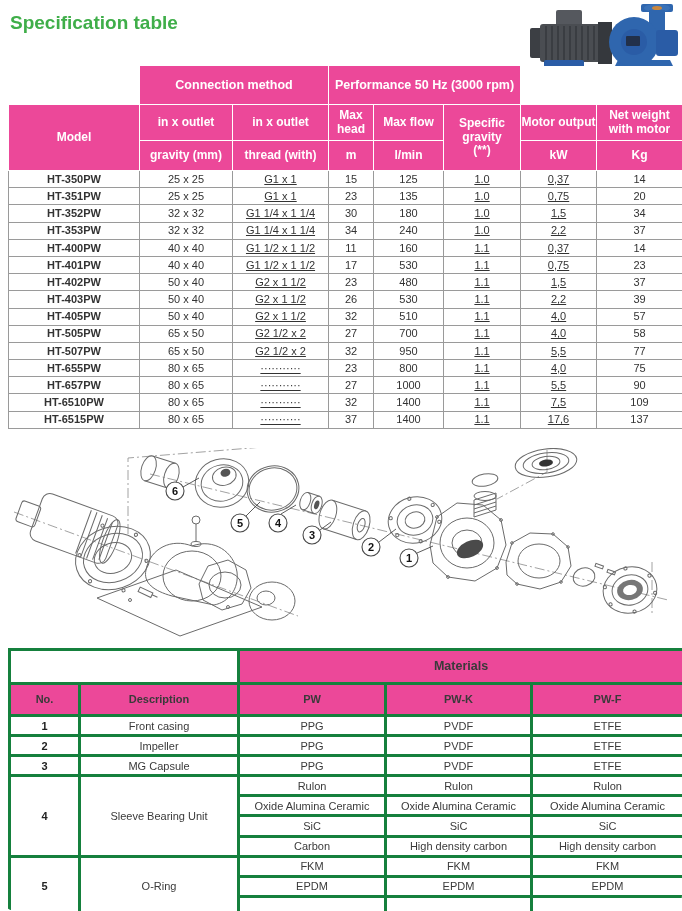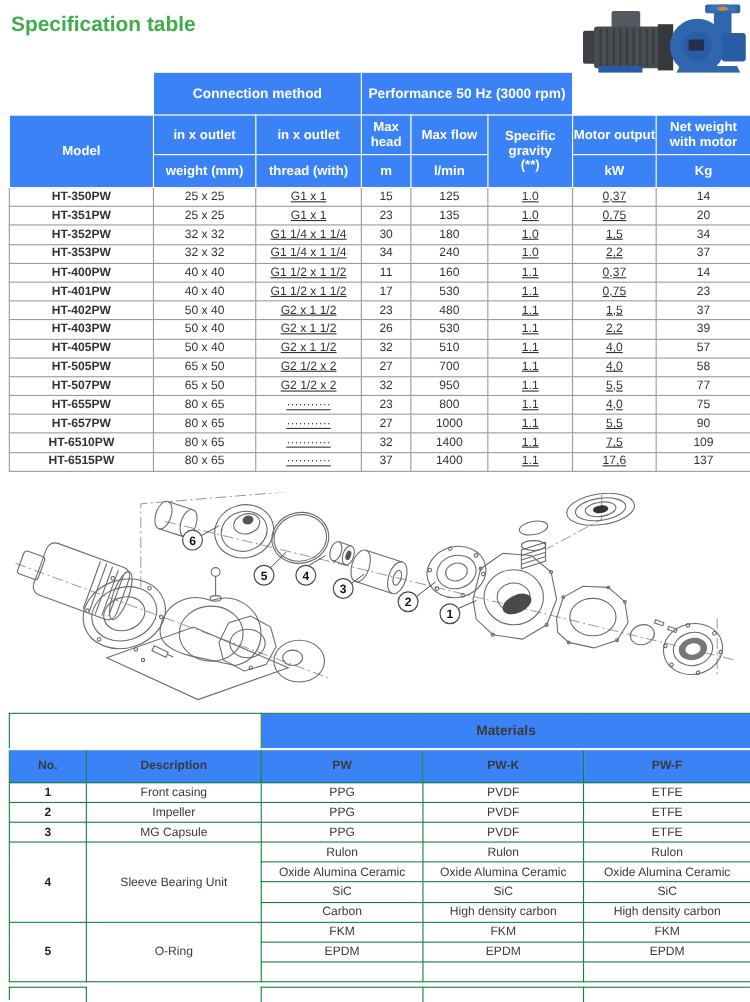--- a/index.html
+++ b/index.html
@@ -5,34 +5,34 @@
   html,body{margin:0;padding:0;background:#fff;}
   .page{position:relative;width:682px;height:911px;background:#fff;overflow:hidden;
         font-family:"Liberation Sans",sans-serif;border-radius:16px;}
   .title{position:absolute;left:10px;top:12px;font-size:19px;font-weight:bold;color:#3fae49;}
 
   
   table{border-collapse:collapse;table-layout:fixed;}
   .spec{position:absolute;left:8px;top:65px;width:674px;}
   .spec td{font-size:11px;text-align:center;vertical-align:middle;padding:0;
            color:#333;border:1px solid #9a9a9a;height:16.2px;line-height:1.15;}
-  td.g{background:#3b82f6;color:#fff;font-weight:bold;border:1px solid #fff;font-size:12px;}
+  td.g{background:#ec4899;color:#fff;font-weight:bold;border:1px solid #fff;font-size:12px;}
   .spec tr.h1 td{height:38px;font-size:12.5px;}
   .spec tr.h2 td{height:35px;}
   .spec tr.h3 td{height:29px;}
   td.blank{border:none;background:#fff;}
   .mdl{font-weight:bold;color:#111;}
   .u{text-decoration:underline;}
   .blk{display:block;}
 
   .notes{position:absolute;left:10px;top:419px;font-size:11px;color:#1e1e1e;line-height:1.4;}
 
   .mat{position:absolute;left:8px;top:648px;width:674px;}
   .mat td{font-size:11px;text-align:center;vertical-align:middle;padding:0;
-          color:#3a3a3a;border:1px solid #15803d;height:17.1px;line-height:1.1;}
+          color:#3a3a3a;border:3px solid #15803d;height:17.1px;line-height:1.1;}
   .mat tr.banner td{height:31px;border-bottom:2px solid #fff;font-size:12.5px;}
   .mat tr.mhead td{height:29px;text-align:center;}
   .mat td.no{font-weight:bold;color:#222;}
   .mat tr.gap td{border:none;height:4px;}
   .mat td.nob{border:none;}
   .mat tr.last td{height:16px;}
 
   
   .photo{position:absolute;left:528px;top:2px;}
   .diagram{position:absolute;left:0;top:448px;}
@@ -94,21 +94,21 @@
         <td class="g">Max head</td>
         <td class="g">Max flow</td>
         <td class="g" rowspan="2">
           <span class="blk">Specific gravity</span>
           <span class="blk">(**)</span>
         </td>
         <td class="g">Motor output</td>
         <td class="g">Net weight with motor</td>
       </tr>
       <tr class="h3">
-        <td class="g">weight (mm)</td>
+        <td class="g">gravity (mm)</td>
         <td class="g">thread (with)</td>
         <td class="g">m</td>
         <td class="g">l/min</td>
         <td class="g">kW</td>
         <td class="g">Kg</td>
       </tr>
     </tbody>
     <tbody>
         <tr>
           <td class="mdl">HT-350PW</td>

